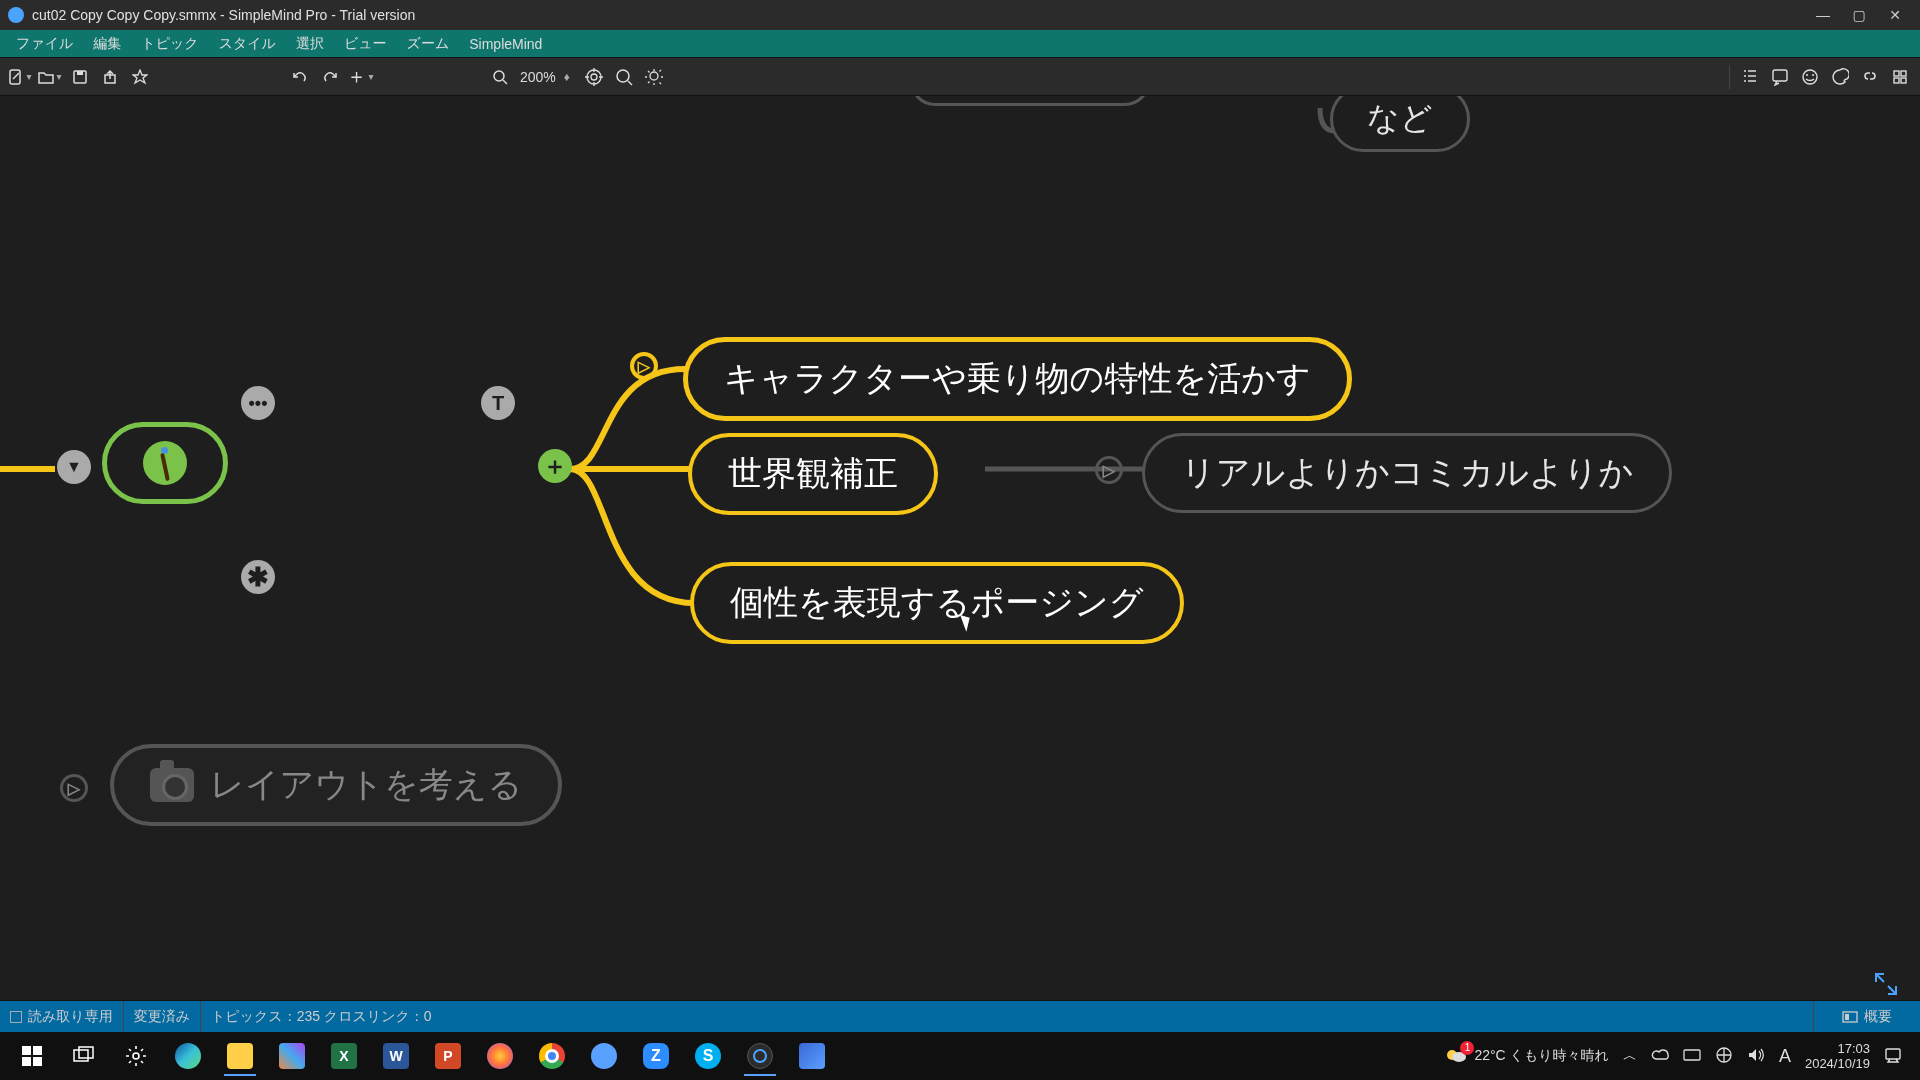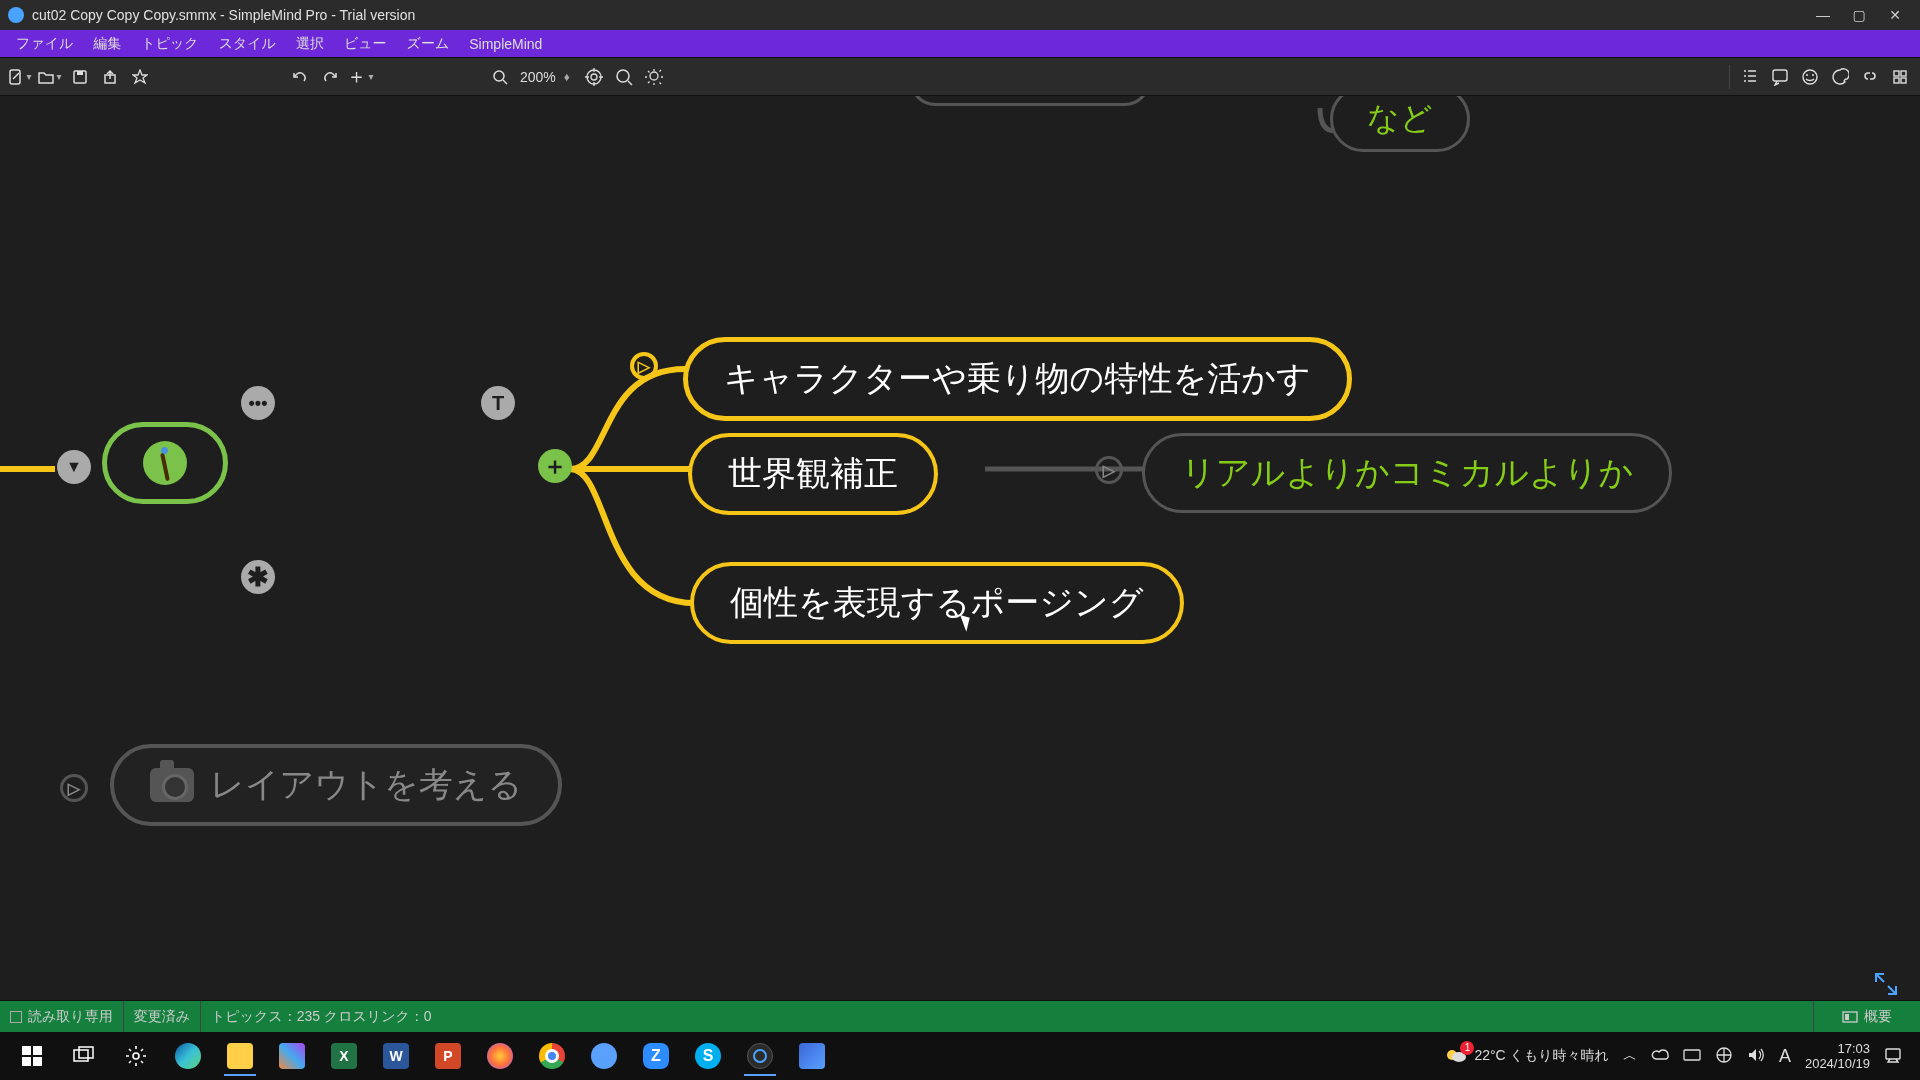--- a/index.html
+++ b/index.html
@@ -6,21 +6,21 @@
 body { font-family:"Meiryo","Segoe UI",sans-serif; background:#1e1e1e; color:#e0e0e0; overflow:hidden; width:1920px; height:1080px; position:relative; }
 
 
 .titlebar { height:30px; background:#2b2b2b; display:flex; align-items:center; padding:0 8px; color:#e0e0e0; font-size:14px; }
 .titlebar .app-icon { width:16px; height:16px; border-radius:50%; background:#4aa3ff; margin-right:8px; display:inline-block; }
 .titlebar .title { flex:1; font-weight:500; }
 .win-btns { display:flex; gap:22px; margin-right:10px; }
 .win-btn { width:14px; height:14px; color:#ccc; cursor:default; display:flex; align-items:center; justify-content:center; }
 
 
-.menubar { height:28px; background:#6d28d9; display:flex; align-items:center; padding:0 6px; font-size:14px; color:#ddd; border-bottom:1px solid #111; }
+.menubar { height:28px; background:#0f766e; display:flex; align-items:center; padding:0 6px; font-size:14px; color:#ddd; border-bottom:1px solid #111; }
 .menubar .mitem { padding:2px 10px; cursor:default; }
 
 
 .toolbar { height:38px; background:#2b2b2b; display:flex; align-items:center; padding:0 8px; gap:8px; border-bottom:1px solid #111; }
 .tb-group { display:flex; align-items:center; gap:6px; }
 .tb-spacer { flex:0 0 auto; }
 .tb-btn { width:24px; height:24px; display:flex; align-items:center; justify-content:center; color:#ddd; cursor:default; }
 .tb-drop::after { content:"▾"; font-size:10px; color:#aaa; margin-left:2px; }
 .zoom-text { font-size:14px; color:#ddd; margin:0 2px; }
 .toolbar-right { margin-left:auto; display:flex; gap:6px; border-left:1px solid #444; padding-left:8px; }
@@ -30,40 +30,40 @@
 
 
 .node { position:absolute; border-radius:999px; padding:14px 36px; font-size:34px; background:#1e1e1e; color:#fff; display:flex; align-items:center; gap:16px; }
 .node.green { border:5px solid #7bc24a; }
 .node.green .node-icon { width:44px; height:44px; border-radius:50%; background:#7bc24a; position:relative; }
 .node.green .node-icon::before{ content:""; position:absolute; width:7px; height:7px; background:#4a90e2; border-radius:50%; top:6px; left:18px; }
 .node.green .node-icon::after{ content:""; position:absolute; width:4px; height:28px; background:#4a2b00; left:20px; top:12px; border-radius:2px; transform:rotate(-12deg); }
 .node.yellow { border:4px solid #f5c518; }
 .node.yellow.thick { border-width:5px;margin-top:9px; }
 .node.dim { border:3px solid #555; color:#888; }
-.node.dim .text { color:#84cc16; }
+.node.dim .text { color:#e5e5e5; }
 .node.big-dim { border:4px solid #555; background:#222; }
 .node.big-dim .cam-icon { width:44px; height:34px; background:#555; border-radius:6px; position:relative; }
 .node.big-dim .cam-icon::before { content:""; position:absolute; top:-8px; left:10px; width:14px; height:10px; background:#555; border-radius:3px 3px 0 0; }
 .node.big-dim .cam-icon::after { content:""; position:absolute; top:6px; left:12px; width:20px; height:20px; border-radius:50%; background:#333; border:3px solid #666; }
 
 
 .handle { position:absolute; width:34px; height:34px; border-radius:50%; background:#888; color:#1e1e1e; display:flex; align-items:center; justify-content:center; font-size:18px; font-weight:bold; }
 .handle.light { background:#aaa; }
 .handle.green { background:#7bc24a; color:#1e1e1e; font-size:24px; }
 .handle.yellow { background:transparent; border:4px solid #f5c518; color:#f5c518; }
 .handle.dimh { background:transparent; border:3px solid #555; color:#888; }
 .handle.small { width:28px; height:28px; font-size:16px; }
 
 
 .cursor { position:absolute; width:16px; height:20px; pointer-events:none; }
 .cursor::before { content:""; position:absolute; width:0; height:0; border-left:8px solid #fff; border-top:6px solid transparent; border-bottom:12px solid transparent; transform:rotate(-20deg); }
 
 
-.statusbar { position:absolute; bottom:0; left:0; right:0; height:32px; background:#15803d; display:flex; align-items:flex-end; font-size:14px; color:#ccc; border-top:1px solid #111; }
+.statusbar { position:absolute; bottom:0; left:0; right:0; height:32px; background:#0369a1; display:flex; align-items:flex-end; font-size:14px; color:#ccc; border-top:1px solid #111; }
 .statusbar .sb-item { padding:0 10px; border-right:1px solid #444; height:100%; display:flex; align-items:center; gap:6px; }
 .statusbar .sb-right { margin-left:auto; display:flex; align-items:center; gap:6px; padding:0 28px; border-left:1px solid #444; height:100%; }
 .chk { width:12px; height:12px; border:1px solid #aaa; display:inline-block; }
 
 
 .taskbar { position:absolute; bottom:0; left:0; right:0; height:48px; background:#101010; display:flex; align-items:center; padding:0 6px; z-index:100; }
 .taskbar .start { width:40px; height:40px; display:flex; align-items:center; justify-content:center; }
 .task-icon { width:40px; height:40px; display:flex; align-items:center; justify-content:center; margin:0 6px; position:relative; }
 .task-icon.active::after { content:""; position:absolute; bottom:0; left:4px; right:4px; height:2px; background:#5aa0ff; }
 .app-sq { width:26px; height:26px; border-radius:4px; }

